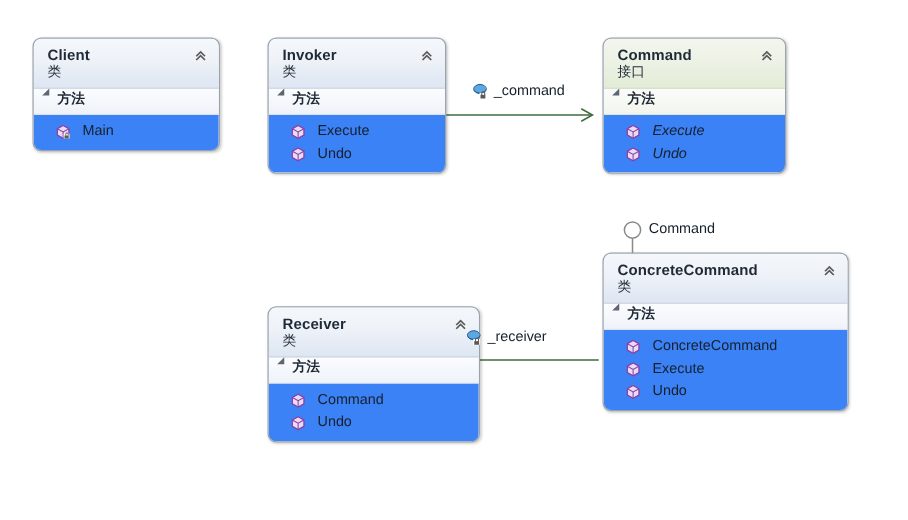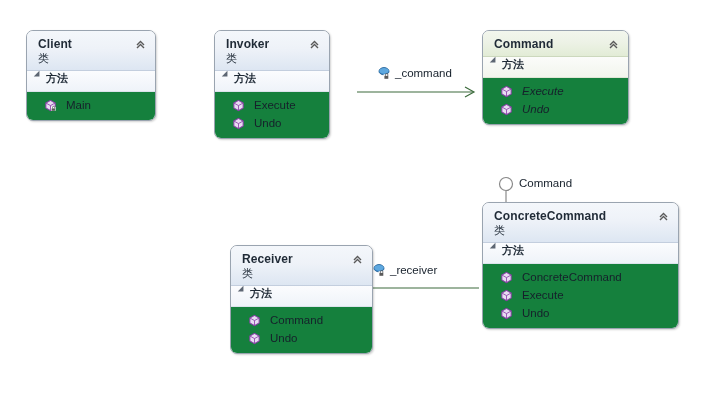--- a/index.html
+++ b/index.html
@@ -96,21 +96,21 @@
     transform: rotate(45deg);
   }
   .section-label {
     font-size: 11px;
     font-weight: bold;
     color: #1f2a36;
   }
 
   .members {
     padding: 4px 0 6px 0;
-    background: #15803d;
+    background: #3b82f6;
   }
   .member {
     display: flex;
     align-items: center;
     height: 18px;
     padding-left: 17px;
   }
   .member-icon {
     width: 13px;
     height: 13px;
@@ -169,21 +169,21 @@
       <line x1="479" y1="288" x2="363" y2="288" stroke="#3c6b3c" stroke-width="1.2"></line>
       <polyline points="371,283 362,288 371,293" fill="none" stroke="#3c6b3c" stroke-width="1.2"></polyline>
     </g>
 
     <g>
       <line x1="506" y1="191" x2="506" y2="203" stroke="#8a8a8a" stroke-width="1.2"></line>
       <circle cx="506" cy="184" r="6.5" fill="#ffffff" stroke="#8a8a8a" stroke-width="1.2"></circle>
     </g>
   </svg>
 
-  <div class="node" style="left:26px; top:30px; width:130px;">
+  <div class="node" style="left:26px; top:30px; width:150px;">
     <div class="node-header">
       <div class="node-title">Client</div>
       <div class="node-stereotype">类</div>
       <span class="collapse-icon">
         <svg width="13" height="13" viewBox="0 0 13 13">
           <polyline points="3,7 6.5,3.5 10,7" fill="none" stroke="#5a5a5a" stroke-width="1.4"></polyline>
           <polyline points="3,10 6.5,6.5 10,10" fill="none" stroke="#5a5a5a" stroke-width="1.4"></polyline>
         </svg>
       </span>
     </div>
@@ -201,21 +201,21 @@
             <rect x="7.5" y="8.5" width="5" height="4.2" fill="#ffffff"></rect>
             <rect x="8.2" y="10.1" width="3.6" height="2.6" fill="#5a5a5a"></rect>
             <path d="M9.2 10.1 v-1.1 a1.1 1.1 0 0 1 2.2 0 v1.1" fill="none" stroke="#5a5a5a" stroke-width="0.8"></path>
           </svg>
         </span>
         <span class="member-label">Main</span>
       </div>
     </div>
   </div>
 
-  <div class="node" style="left:214px; top:30px; width:116px;">
+  <div class="node" style="left:214px; top:30px; width:143px;">
     <div class="node-header">
       <div class="node-title">Invoker</div>
       <div class="node-stereotype">类</div>
       <span class="collapse-icon">
         <svg width="13" height="13" viewBox="0 0 13 13">
           <polyline points="3,7 6.5,3.5 10,7" fill="none" stroke="#5a5a5a" stroke-width="1.4"></polyline>
           <polyline points="3,10 6.5,6.5 10,10" fill="none" stroke="#5a5a5a" stroke-width="1.4"></polyline>
         </svg>
       </span>
     </div>
@@ -243,20 +243,21 @@
           </svg>
         </span>
         <span class="member-label">Undo</span>
       </div>
     </div>
   </div>
 
   <div class="node iface" style="left:482px; top:30px; width:147px;">
     <div class="node-header">
       <div class="node-title">Command</div>
+      <div class="node-stereotype">接口</div>
       <span class="collapse-icon">
         <svg width="13" height="13" viewBox="0 0 13 13">
           <polyline points="3,7 6.5,3.5 10,7" fill="none" stroke="#5a5a5a" stroke-width="1.4"></polyline>
           <polyline points="3,10 6.5,6.5 10,10" fill="none" stroke="#5a5a5a" stroke-width="1.4"></polyline>
         </svg>
       </span>
     </div>
     <div class="section-header">
       <span class="tri"></span>
       <span class="section-label">方法</span>
@@ -327,21 +328,21 @@
             <polygon points="7,1.5 12,4.3 12,9.7 7,12.5 2,9.7 2,4.3" fill="#e8dcf2" stroke="#8b3fa8" stroke-width="1.1"></polygon>
             <polyline points="2,4.3 7,7.1 12,4.3" fill="none" stroke="#8b3fa8" stroke-width="0.9"></polyline>
             <line x1="7" y1="7.1" x2="7" y2="12.5" stroke="#8b3fa8" stroke-width="0.9"></line>
           </svg>
         </span>
         <span class="member-label">Undo</span>
       </div>
     </div>
   </div>
 
-  <div class="node" style="left:230px; top:245px; width:143px;">
+  <div class="node" style="left:214px; top:245px; width:170px;">
     <div class="node-header">
       <div class="node-title">Receiver</div>
       <div class="node-stereotype">类</div>
       <span class="collapse-icon">
         <svg width="13" height="13" viewBox="0 0 13 13">
           <polyline points="3,7 6.5,3.5 10,7" fill="none" stroke="#5a5a5a" stroke-width="1.4"></polyline>
           <polyline points="3,10 6.5,6.5 10,10" fill="none" stroke="#5a5a5a" stroke-width="1.4"></polyline>
         </svg>
       </span>
     </div>

